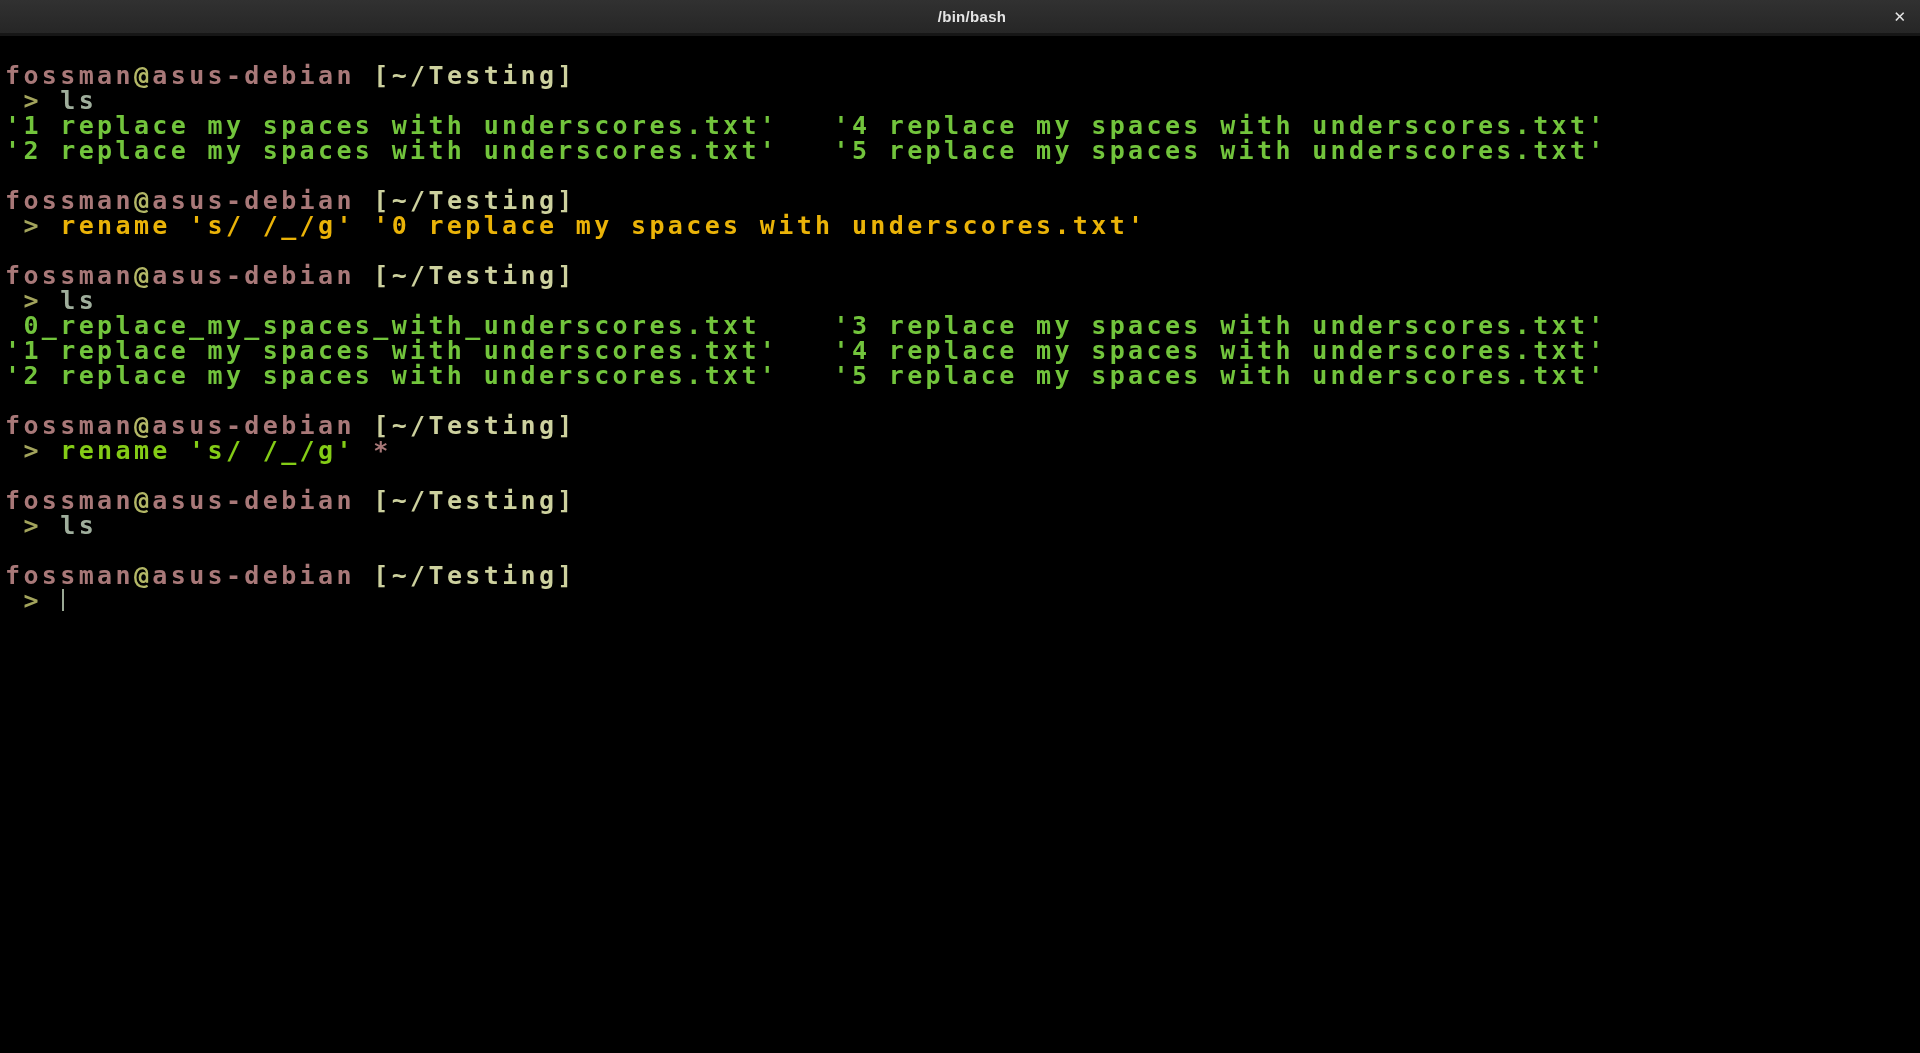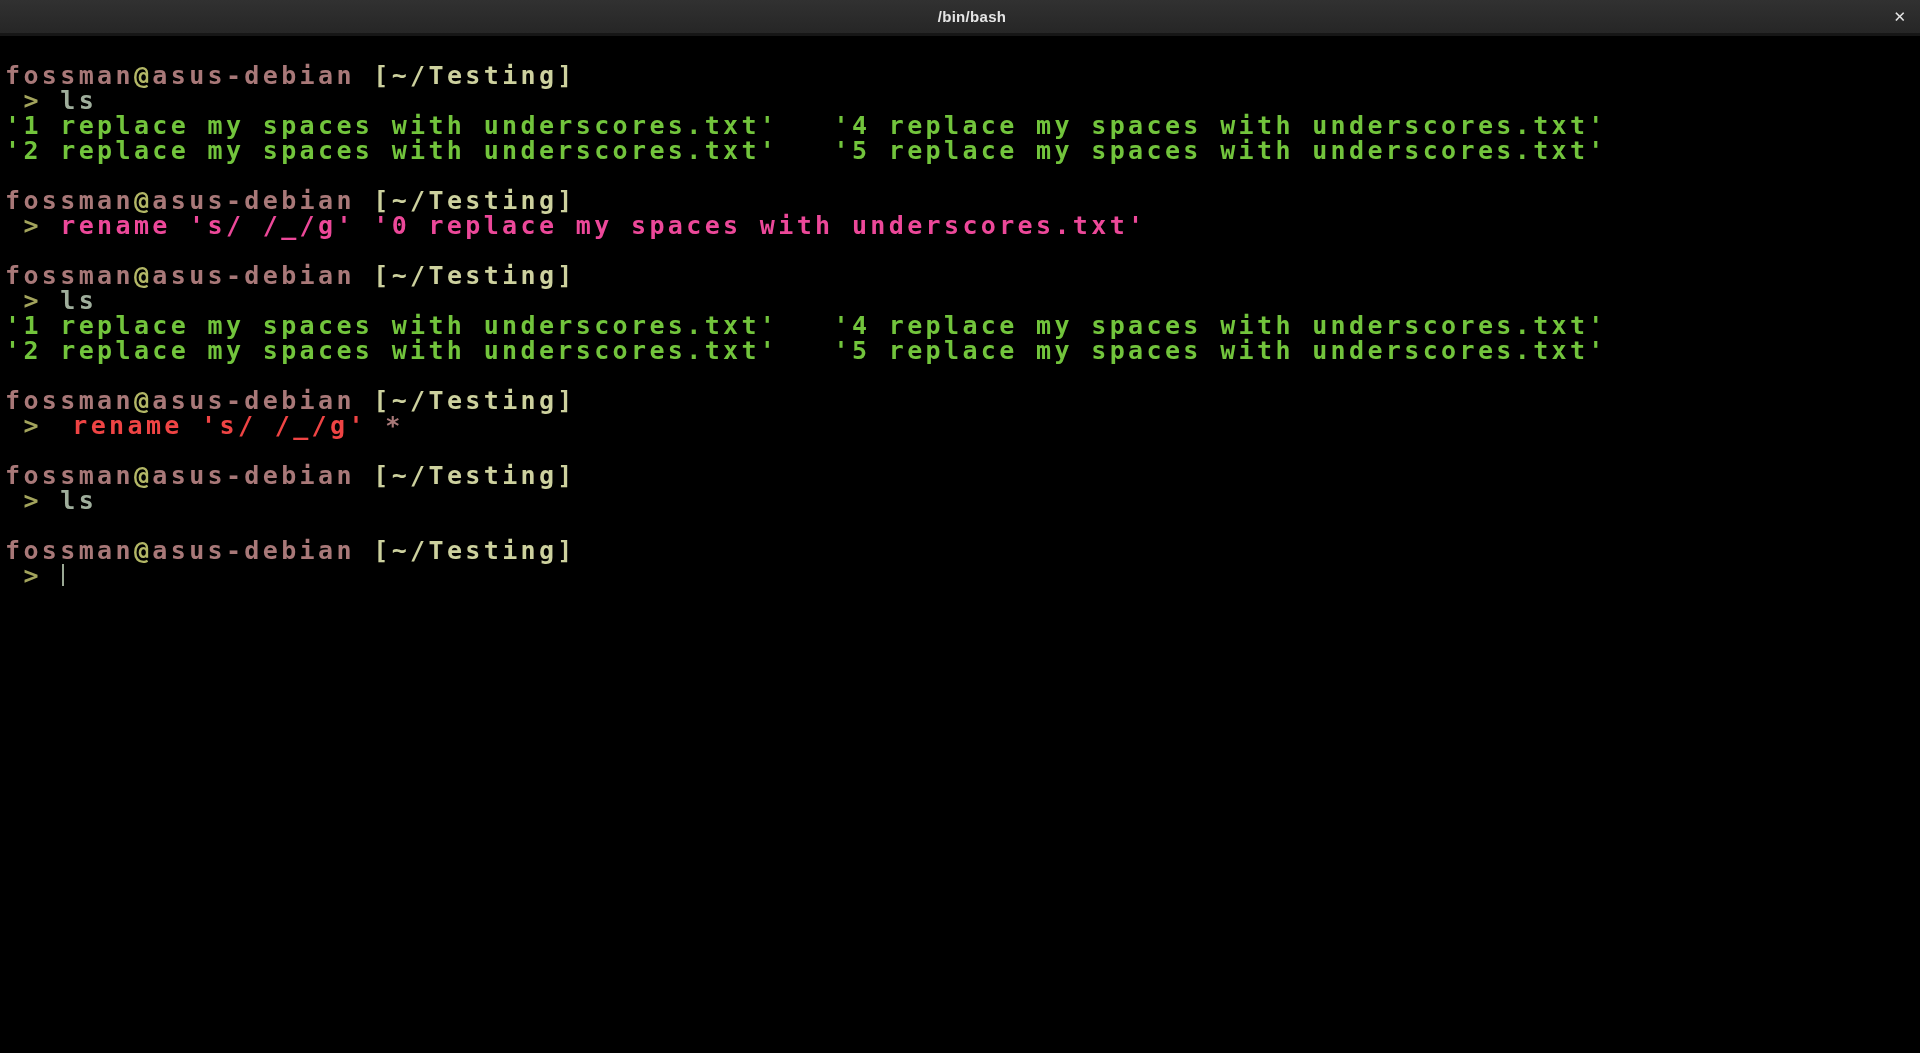--- a/index.html
+++ b/index.html
@@ -71,31 +71,32 @@
 
 <div class="terminal">
     <div class="block">
       <div class="line"><span style="color: rgb(168, 120, 120);">fossman</span><span style="color: rgb(179, 183, 102);">@</span><span style="color: rgb(168, 120, 120);">asus-debian</span><span style="color: rgb(205, 209, 158);"> [~/Testing]</span></div>
       <div class="line"><span style="color: rgb(163, 164, 92);"> &gt; </span><span style="color: rgb(159, 174, 156);">ls</span></div>
       <div class="line out">'1 replace my spaces with underscores.txt'   '4 replace my spaces with underscores.txt'</div>
       <div class="line out">'2 replace my spaces with underscores.txt'   '5 replace my spaces with underscores.txt'</div>
     </div>
     <div class="block">
       <div class="line"><span style="color: rgb(168, 120, 120);">fossman</span><span style="color: rgb(179, 183, 102);">@</span><span style="color: rgb(168, 120, 120);">asus-debian</span><span style="color: rgb(205, 209, 158);"> [~/Testing]</span></div>
-      <div class="line"><span style="color: rgb(163, 164, 92);"> &gt; </span><span style="color: #ec4899; margin-top: 36px;">rename 's/ /_/g' '0 replace my spaces with underscores.txt'</span></div>
+      <div class="line"><span style="color: rgb(163, 164, 92);"> &gt; </span><span style="color: #eab308; margin-top: 36px;">rename 's/ /_/g' '0 replace my spaces with underscores.txt'</span></div>
     </div>
     <div class="block">
       <div class="line"><span style="color: rgb(168, 120, 120);">fossman</span><span style="color: rgb(179, 183, 102);">@</span><span style="color: rgb(168, 120, 120);">asus-debian</span><span style="color: rgb(205, 209, 158);"> [~/Testing]</span></div>
       <div class="line"><span style="color: rgb(163, 164, 92);"> &gt; </span><span style="color: rgb(159, 174, 156);">ls</span></div>
+      <div class="line out"> 0_replace_my_spaces_with_underscores.txt    '3 replace my spaces with underscores.txt'</div>
       <div class="line out">'1 replace my spaces with underscores.txt'   '4 replace my spaces with underscores.txt'</div>
       <div class="line out">'2 replace my spaces with underscores.txt'   '5 replace my spaces with underscores.txt'</div>
     </div>
     <div class="block">
       <div class="line"><span style="color: rgb(168, 120, 120);">fossman</span><span style="color: rgb(179, 183, 102);">@</span><span style="color: rgb(168, 120, 120);">asus-debian</span><span style="color: rgb(205, 209, 158);"> [~/Testing]</span></div>
-      <div class="line"><span style="color: rgb(163, 164, 92);"> &gt; </span><span style="color: #ef4444; margin-left: 12px;">rename 's/ /_/g' </span><span style="color: rgb(168, 120, 120);">*</span></div>
+      <div class="line"><span style="color: rgb(163, 164, 92);"> &gt; </span><span style="color: #84cc16;">rename 's/ /_/g' </span><span style="color: rgb(168, 120, 120);">*</span></div>
     </div>
     <div class="block">
       <div class="line"><span style="color: rgb(168, 120, 120);">fossman</span><span style="color: rgb(179, 183, 102);">@</span><span style="color: rgb(168, 120, 120);">asus-debian</span><span style="color: rgb(205, 209, 158);"> [~/Testing]</span></div>
       <div class="line"><span style="color: rgb(163, 164, 92);"> &gt; </span><span style="color: rgb(159, 174, 156);">ls</span></div>
     </div>
     <div class="block">
       <div class="line"><span style="color: rgb(168, 120, 120);">fossman</span><span style="color: rgb(179, 183, 102);">@</span><span style="color: rgb(168, 120, 120);">asus-debian</span><span style="color: rgb(205, 209, 158);"> [~/Testing]</span></div>
       <div class="line"><span style="color: rgb(163, 164, 92);"> &gt; </span><span class="cursor"></span></div>
     </div>
   </div>

